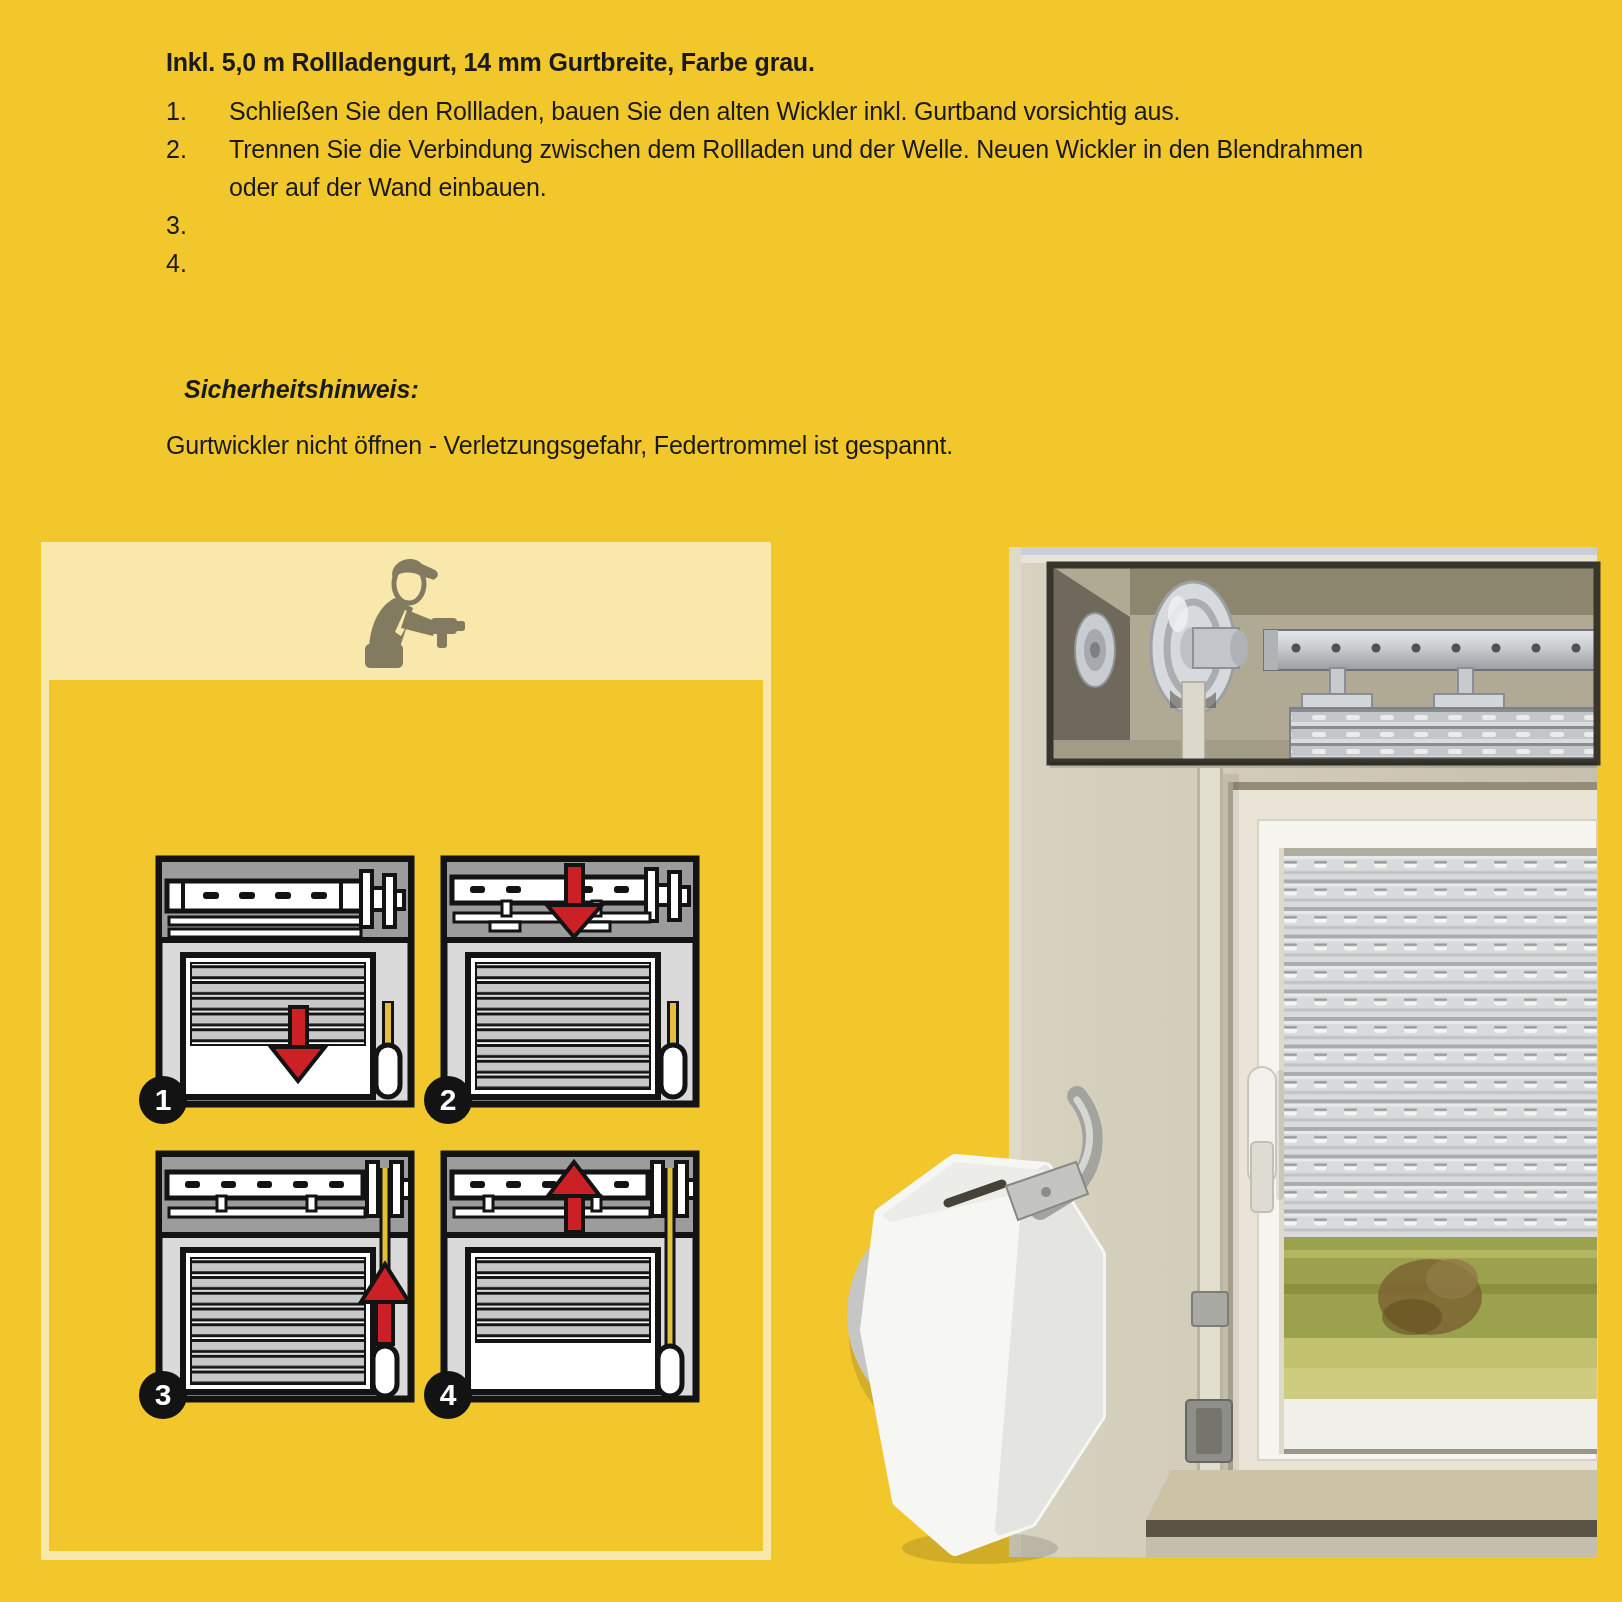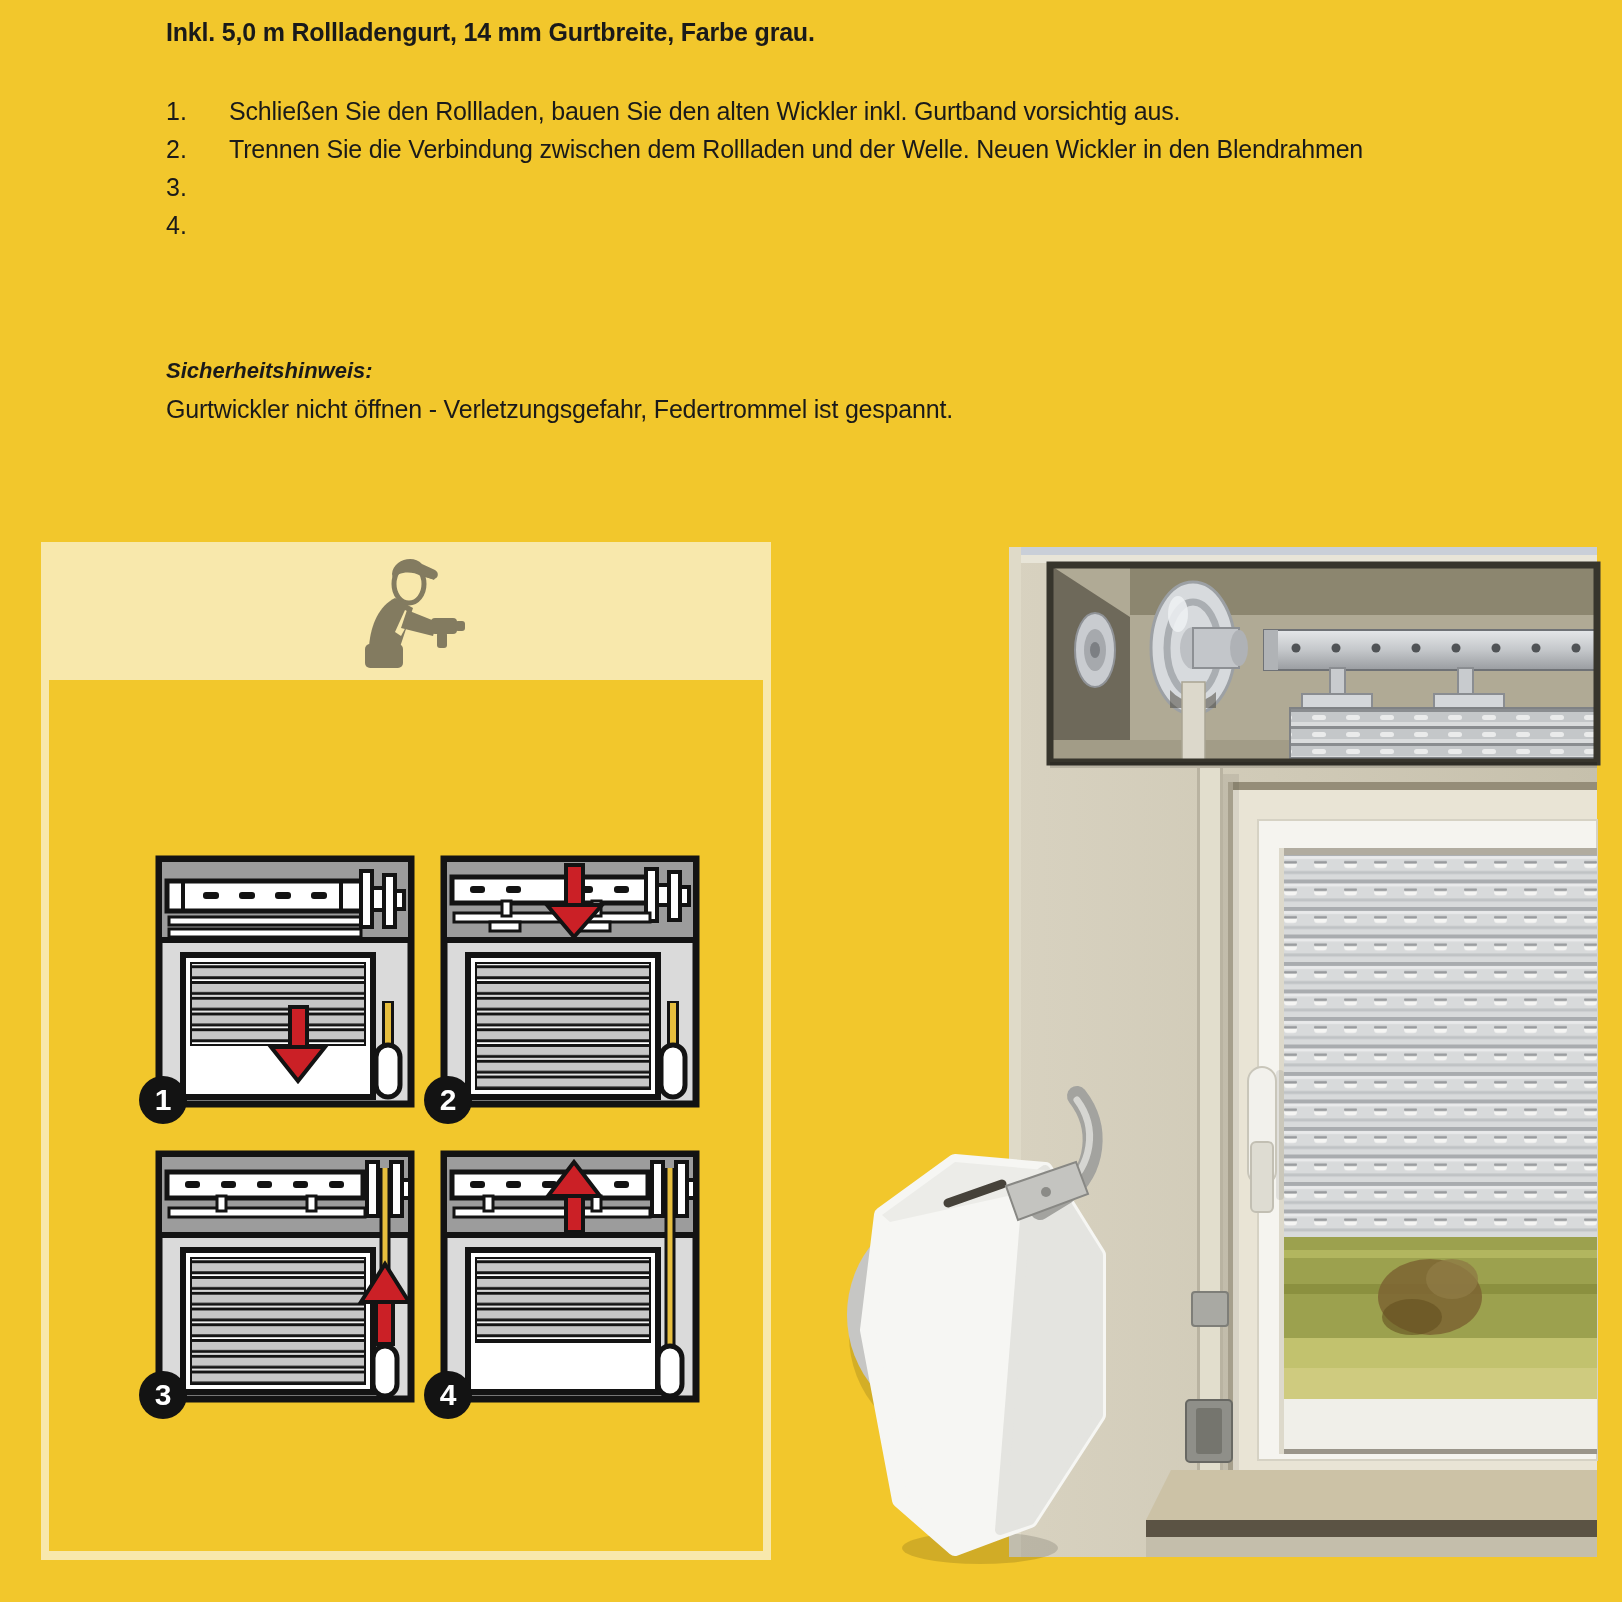--- a/index.html
+++ b/index.html
@@ -9,29 +9,29 @@
     --belt-yellow:#E6BE3E;
     --ink:#1A1A1A;
   }
   html,body{margin:0;padding:0;}
   body{
     width:1622px;height:1602px;position:relative;overflow:hidden;
     background:var(--page-yellow);
     font-family:"Liberation Sans", sans-serif;
     color:var(--ink);
   }
-  .text-block{position:absolute;left:166px;top:18px;}
+  .text-block{position:absolute;left:166px;top:48px;}
   .doc-title{font-size:25px;font-weight:bold;letter-spacing:-0.2px;white-space:nowrap;margin:0;}
   .steps{position:absolute;left:166px;top:92px;}
   .step{display:flex;align-items:flex-start;}
   .step-num{width:38px;flex:0 0 38px;font-size:25px;line-height:38px;}
   .step-lines{font-size:25px;line-height:38px;letter-spacing:-0.2px;margin-left:25px;}
   .step-line{white-space:nowrap;}
   .safety{position:absolute;left:166px;top:352px;}
-  .safety-heading{font-size:22px;font-weight:bold;font-style:italic;line-height:38px;margin:0;}
+  .safety-heading{font-size:25px;font-weight:bold;font-style:italic;line-height:38px;margin:18px;}
   .safety-text{font-size:25px;line-height:38px;letter-spacing:-0.2px;white-space:nowrap;}
 
   .panel{
     position:absolute;left:41px;top:542px;width:730px;height:1018px;
     background:var(--panel-cream);
   }
   .panel-header{position:absolute;left:0;top:0;width:730px;height:138px;}
   .panel-header svg{position:absolute;left:290px;top:10px;}
   .panel-body{
     position:absolute;left:8px;top:138px;width:714px;height:871px;
@@ -61,20 +61,21 @@
   <div class="step">
     <span class="step-num">1.</span>
     <div class="step-lines">
       <div class="step-line">Schließen Sie den Rollladen, bauen Sie den alten Wickler inkl. Gurtband vorsichtig aus.</div>
     </div>
   </div>
   <div class="step">
     <span class="step-num">2.</span>
     <div class="step-lines">
       <div class="step-line">Trennen Sie die Verbindung zwischen dem Rollladen und der Welle. Neuen Wickler in den Blendrahmen</div>
+      <div class="step-line">oder auf der Wand einbauen.</div>
     </div>
   </div>
   <div class="step">
     <span class="step-num">3.</span>
     <div class="step-lines">
     </div>
   </div>
   <div class="step">
     <span class="step-num">4.</span>
     <div class="step-lines">

